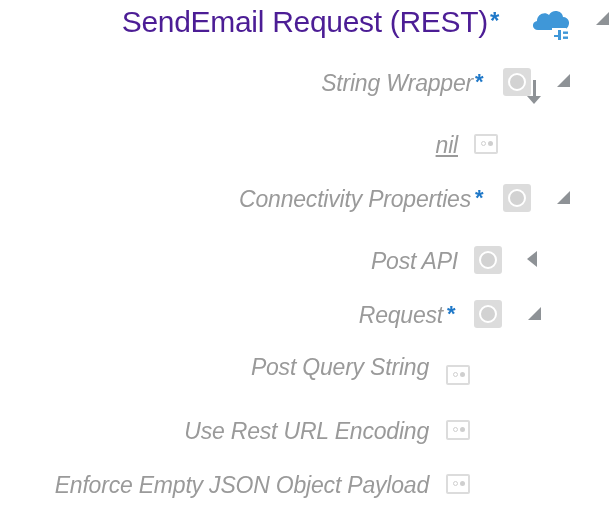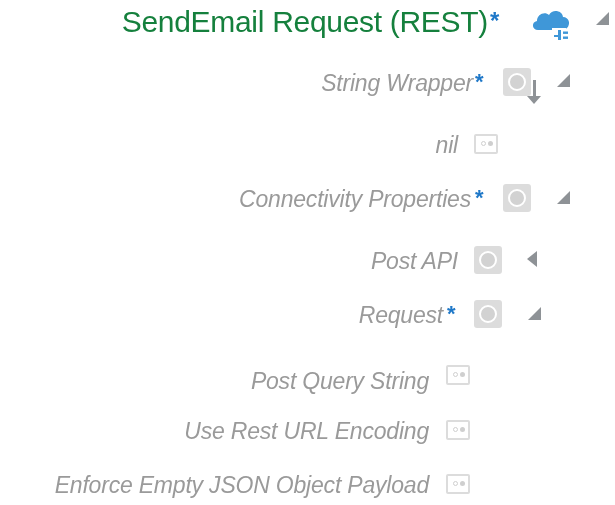--- a/index.html
+++ b/index.html
@@ -1,20 +1,20 @@
 <!DOCTYPE html>
 <html><head>
 <meta charset="utf-8">
 <style>
   html, body { margin: 0; padding: 0; background: #ffffff; }
   body { width: 615px; height: 505px; position: relative; overflow: hidden;
          font-family: "Liberation Sans", sans-serif; }
   .label { position: absolute; white-space: nowrap; text-align: right; color: #9a9a9a;
            font-style: italic; font-size: 23px; line-height: 30px; letter-spacing: -0.2px; }
-  .title { color: #15803d; font-style: normal; font-size: 30px; line-height: 40px; letter-spacing: -0.3px; }
+  .title { color: #4c1d95; font-style: normal; font-size: 30px; line-height: 40px; letter-spacing: -0.3px; }
   .req { color: #1f78c8; font-style: normal; font-weight: bold; font-size: 22px;
          position: absolute; line-height: 22px; }
   .circle-box { position: absolute; width: 28px; height: 28px; background: #dcdcdc; border-radius: 3px; }
   .circle-box::after { content: ""; position: absolute; left: 5px; top: 5px; width: 14px; height: 14px;
                        border: 2.5px solid #ffffff; border-radius: 50%; background: #d2d2d2; }
   .toggle-box { position: absolute; width: 24px; height: 20px; border: 2.5px solid #dcdcdc;
                 border-radius: 2px; background: #fff; box-sizing: border-box; }
   .toggle-box .dot1 { position: absolute; left: 5px; top: 5px; width: 5px; height: 5px;
                       border: 1px solid #cfcfcf; border-radius: 50%; box-sizing: border-box; }
   .toggle-box .dot2 { position: absolute; left: 12px; top: 5px; width: 5px; height: 5px;
@@ -50,21 +50,21 @@
 
 <div>
   <span class="label" style="right:142px; top:68px;">String Wrapper</span>
   <span class="req" style="left:475px; top:71px;">*</span>
   <span class="circle-box" style="left:503px; top:68px;"></span>
   <span class="down-arrow" style="left:533px; top:80px;"></span>
   <span class="tri-expand" style="left:557px; top:74px;"></span>
 </div>
 
 <div>
-  <span class="label" style="right:157px; top:130px;">nil</span>
+  <span class="label" style="right:157px; top:130px;text-decoration:underline;">nil</span>
   <span class="toggle-box" style="left:474px; top:134px;">
       <span class="dot1"></span>
       <span class="dot2"></span>
     </span>
 </div>
 
 <div>
   <span class="label" style="right:144px; top:184px;">Connectivity Properties</span>
   <span class="req" style="left:475px; top:187px;">*</span>
   <span class="circle-box" style="left:503px; top:184px;"></span>
@@ -78,21 +78,21 @@
 </div>
 
 <div>
   <span class="label" style="right:172px; top:300px;">Request</span>
   <span class="req" style="left:447px; top:303px;">*</span>
   <span class="circle-box" style="left:474px; top:300px;"></span>
   <span class="tri-expand" style="left:528px; top:307px;"></span>
 </div>
 
 <div>
-  <span class="label" style="right:186px; top:366px;">Post Query String</span>
+  <span class="label" style="right:186px; top:352px;">Post Query String</span>
   <span class="toggle-box" style="left:446px; top:365px;">
       <span class="dot1"></span>
       <span class="dot2"></span>
     </span>
 </div>
 
 <div>
   <span class="label" style="right:186px; top:416px;">Use Rest URL Encoding</span>
   <span class="toggle-box" style="left:446px; top:420px;">
       <span class="dot1"></span>

